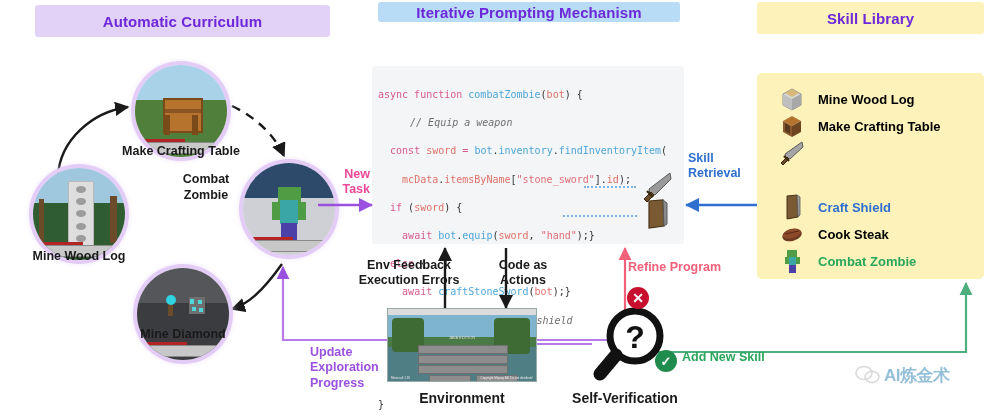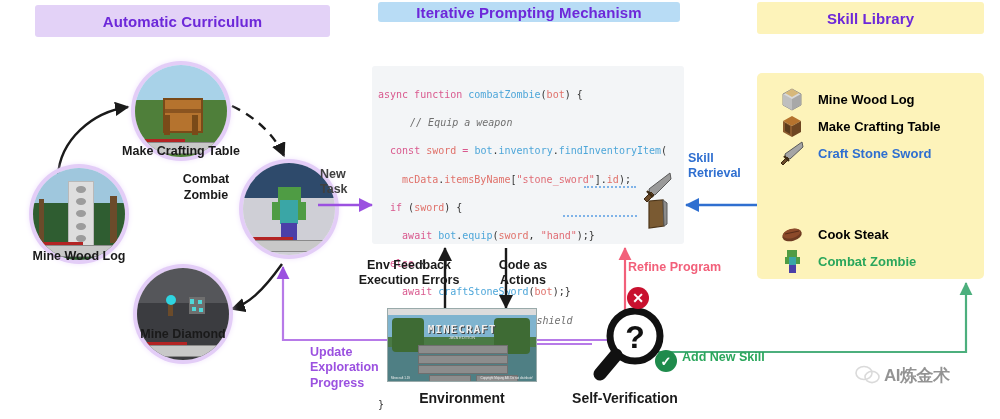--- a/index.html
+++ b/index.html
@@ -80,21 +80,21 @@
   #shield-code{left:645px;top:199px;width:24px;height:30px;}
 
   
   #skill-panel{position:absolute;left:757px;top:73px;width:227px;height:206px;background:#fdf3ba;border-radius:5px;}
   .skill-row{position:absolute;left:22px;height:26px;display:flex;align-items:center;gap:13px;}
   .skill-name{font-size:13px;font-weight:bold;white-space:nowrap;}
   .sk-icon{width:26px;height:26px;position:relative;flex:0 0 26px;}
 
   
   .lab{position:absolute;font-size:12.5px;font-weight:bold;line-height:1.22;}
-  #lab-newtask{left:320px;top:167px;color:#404040;text-align:left;width:50px;}
+  #lab-newtask{left:320px;top:167px;color:#ec4899;text-align:right;width:50px;}
   #lab-skillretr{left:688px;top:151px;color:#2f6fd0;text-align:left;width:72px;}
   #lab-envfeedback{left:344px;top:258px;color:#1a1a1a;text-align:center;width:130px;}
   #lab-codeactions{left:482px;top:258px;color:#1a1a1a;text-align:center;width:82px;}
   #lab-refine{left:628px;top:260px;color:#f2607a;width:110px;}
   #lab-update{left:310px;top:345px;color:#9b51e0;width:90px;}
   #lab-addskill{left:682px;top:350px;color:#2aa65c;width:120px;}
   #lab-environment{left:392px;top:390px;color:#1a1a1a;text-align:center;width:140px;font-size:14px;}
   #lab-selfverif{left:550px;top:390px;color:#1a1a1a;text-align:center;width:150px;font-size:14px;}
 
   #arrows-svg{position:absolute;left:0;top:0;width:1000px;height:419px;pointer-events:none;}
@@ -118,21 +118,21 @@
   #magnifier{position:absolute;left:592px;top:306px;width:72px;height:80px;}
 
   .badge{position:absolute;width:22px;height:22px;border-radius:50%;display:flex;align-items:center;
          justify-content:center;color:#fff;font-weight:bold;font-size:14px;}
   #badge-x{left:627px;top:287px;background:#c8102e;}
   #badge-check{left:655px;top:350px;background:#1f8b4c;font-size:13px;}
 
   
   #watermark{position:absolute;left:855px;top:358px;width:140px;height:34px;opacity:.42;
              display:flex;align-items:center;gap:3px;color:#8a8a8a;}
-  #wm-text{font-size:17px;font-weight:bold;color:#000000;letter-spacing:-.5px;}
+  #wm-text{font-size:17px;font-weight:bold;color:#0369a1;letter-spacing:-.5px;}
 </style>
 </head>
 <body>
 
 <div class="panel-header" id="hdr-curriculum">
   <span>Automatic Curriculum</span>
 </div>
 <div class="panel-header" id="hdr-prompting">
   <span>Iterative Prompting Mechanism</span>
 </div>
@@ -264,24 +264,32 @@
   </div>
 
   <div class="skill-row" style="top:67px">
     <span class="sk-icon">
       <svg viewBox="0 0 26 26" width="26" height="26">
         <path d="M23 2 L24 7 L11 19 L7 18 L6 14 Z" fill="#a5a5a5" stroke="#5a5a5a" stroke-width="1"></path>
         <path d="M8 17 L2 23 L4 25 L10 19 Z" fill="#6b4b2a" stroke="#3d2a14" stroke-width="1"></path>
         <path d="M5 16 L10 21" stroke="#3d2a14" stroke-width="2.2"></path>
       </svg>
     </span>
-    <span class="skill-name" style="color:#2f6fd0">Craft Stone Sword</span>
-  </div>
-
-
+  </div>
+
+
+  <div class="skill-row" style="top:121px">
+    <span class="sk-icon">
+      <svg viewBox="0 0 26 26" width="26" height="26">
+        <path d="M8 2 L18 1 L19 23 L8 25 Z" fill="#7a5a32" stroke="#4b3418" stroke-width="1"></path>
+        <path d="M18 1 L21 3 L21 21 L19 23 Z" fill="#9a9a9a" stroke="#5a5a5a" stroke-width=".8"></path>
+      </svg>
+    </span>
+    <span class="skill-name" style="color:#2f6fd0">Craft Shield</span>
+  </div>
 
   <div class="skill-row" style="top:148px">
     <span class="sk-icon">
       <svg viewBox="0 0 26 26" width="26" height="26">
         <ellipse cx="13" cy="14" rx="10" ry="6" fill="#6e3b22" transform="rotate(-15 13 14)"></ellipse>
         <ellipse cx="13" cy="12.5" rx="9" ry="4.6" fill="#8c4a2a" transform="rotate(-15 13 14)"></ellipse>
         <path d="M6 13 L20 10" stroke="#5a2d19" stroke-width="1.1"></path>
       </svg>
     </span>
     <span class="skill-name">Cook Steak</span>
@@ -352,21 +360,20 @@
 <div class="lab" id="lab-addskill">Add New Skill</div>
 <div class="lab" id="lab-environment">Environment</div>
 <div class="lab" id="lab-selfverif">Self-Verification</div>
 
 <div id="env-thumb">
   <div id="env-titlebar"></div>
   <div id="env-sky"></div>
   <div id="env-water"></div>
   <div id="env-tree1"></div>
   <div id="env-tree2"></div>
-  <div id="env-logo">MINECRAFT</div>
   <div id="env-sub">JAVA EDITION</div>
   <div class="env-btn" style="top:36px"></div>
   <div class="env-btn" style="top:46px"></div>
   <div class="env-btn" style="top:56px"></div>
   <div class="env-sbtn" style="left:41px;top:66px"></div>
   <div class="env-sbtn" style="left:88px;top:66px"></div>
   <div id="env-foot-l">Minecraft 1.19</div>
   <div id="env-foot-r">Copyright Mojang AB. Do not distribute!</div>
 </div>
 

